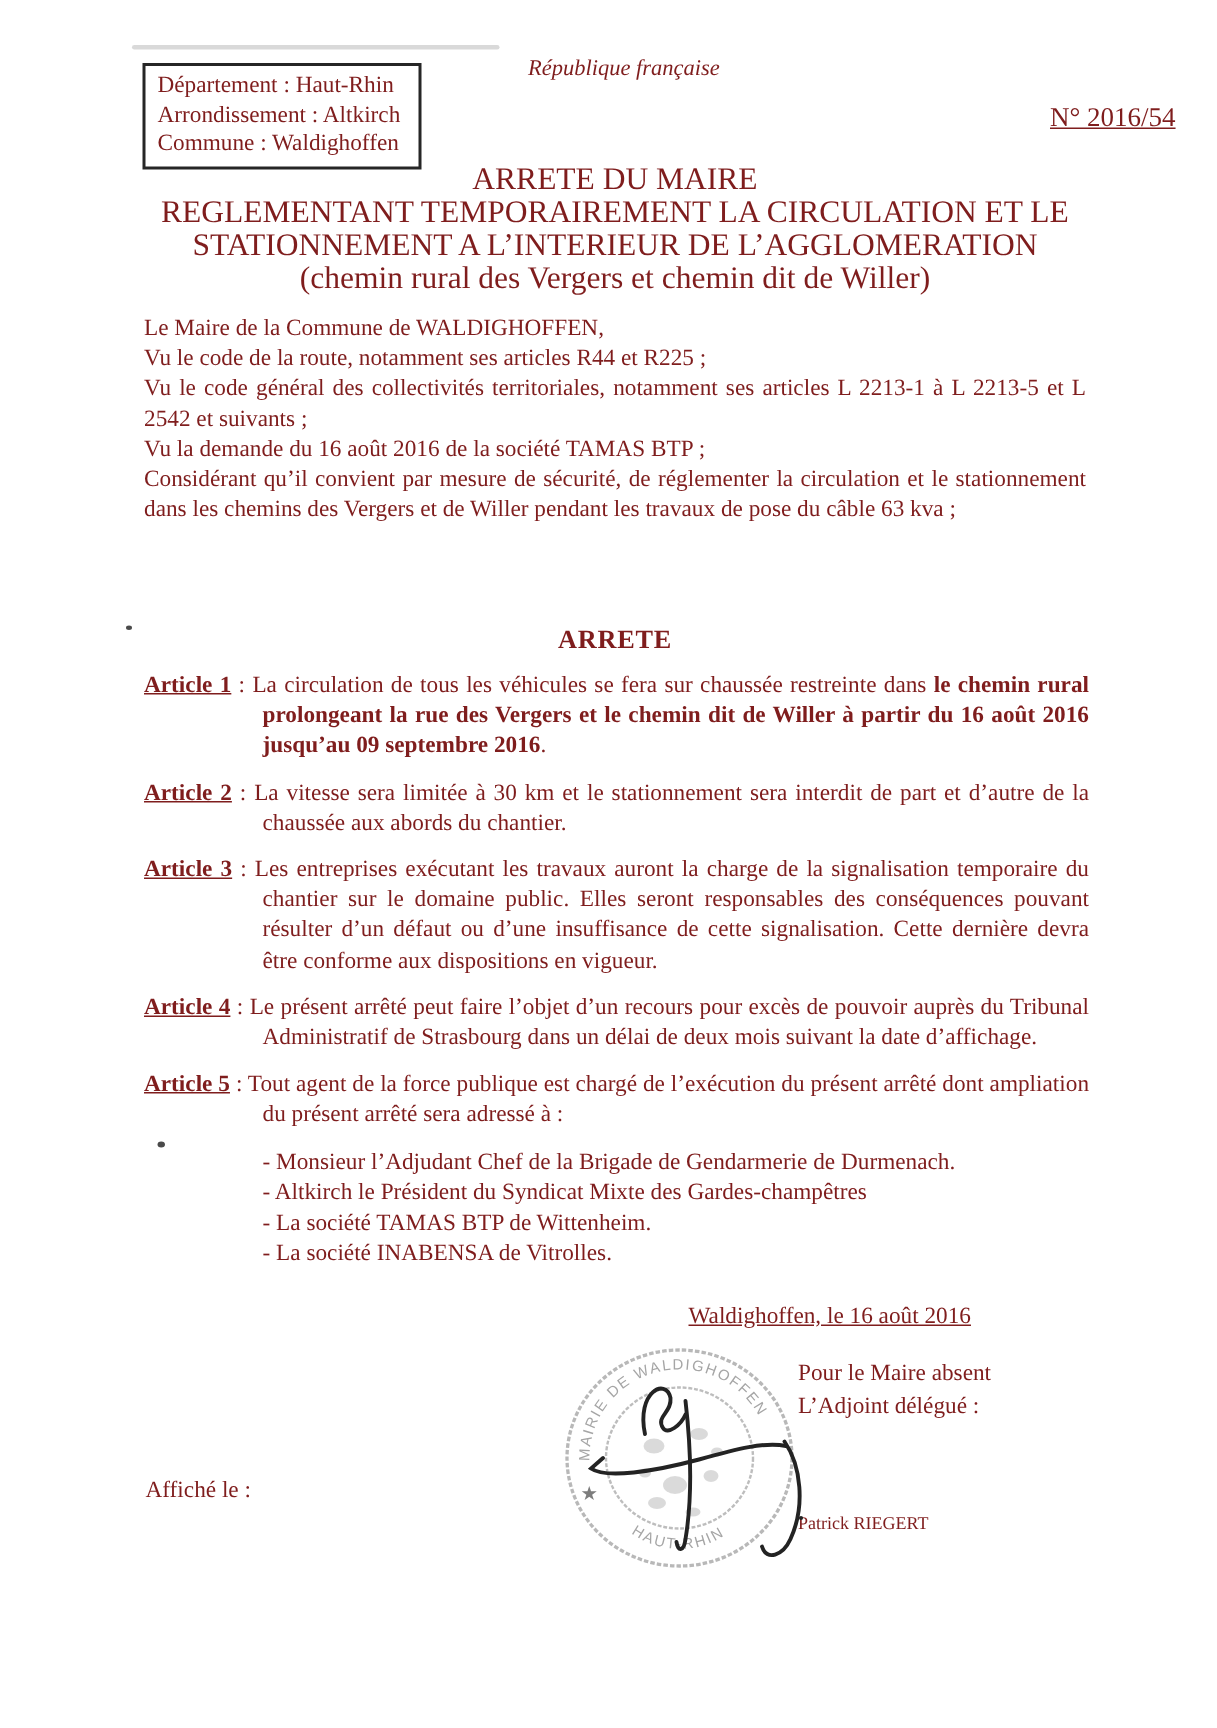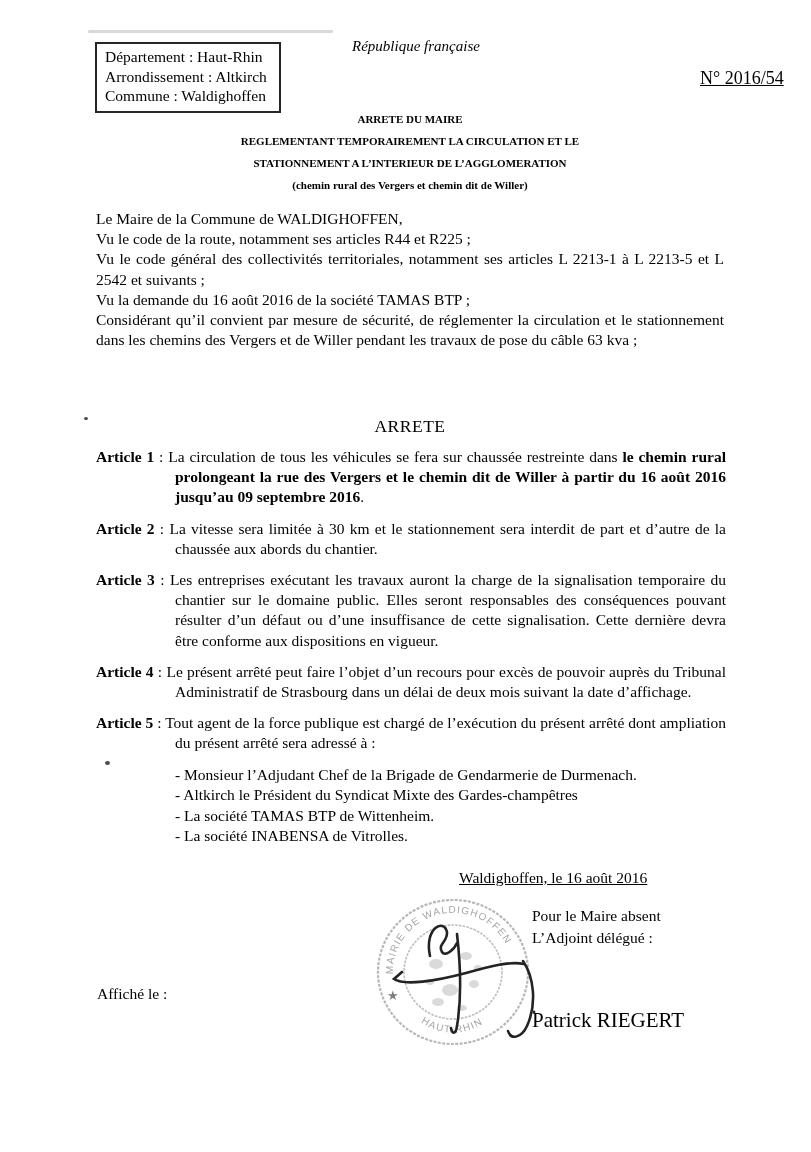--- a/index.html
+++ b/index.html
@@ -6,21 +6,21 @@
     margin: 0;
     padding: 0;
     background: #ffffff;
   }
   .page {
     position: relative;
     width: 811px;
     height: 1152px;
     background: #ffffff;
     font-family: "Liberation Serif", "DejaVu Serif", serif;
-    color: #000000;
+    color: #7f1d1d;
     overflow: hidden;
   }
   .scan-smudge {
     position: absolute;
     left: 88px; top: 30px;
     width: 245px; height: 3px;
     background: #b9b9b9;
     opacity: .55;
     border-radius: 2px;
   }
@@ -44,57 +44,58 @@
     position: absolute;
     left: 700px; top: 68px;
     font-size: 18px;
     text-decoration: underline;
   }
   .title-block {
     position: absolute;
     left: 96px; top: 108px;
     width: 628px;
     text-align: center;
-    font-weight: bold;
-    font-size: 11px;
+    font-weight: normal;
+    font-size: 21px;
     line-height: 22px;
   }
   .preamble {
     position: absolute;
     left: 96px; top: 209px;
     width: 628px;
     font-size: 15.5px;
     line-height: 20.2px;
     text-align: justify;
   }
   .preamble p { margin: 0; }
   .decision-heading {
     position: absolute;
     left: 96px; top: 416px;
     width: 628px;
     text-align: center;
-    font-weight: normal;
+    font-weight: bold;
     font-size: 17.5px;
     letter-spacing: .5px;
   }
   .articles {
     position: absolute;
     left: 96px; top: 447px;
     width: 630px;
     font-size: 15.5px;
     line-height: 20.2px;
   }
   .article {
     margin: 0 0 11px 0;
     padding-left: 79px;
     text-indent: -79px;
     text-align: justify;
   }
   .art-label {
     font-weight: bold;
+    text-decoration: underline;
   }
   .recipients {
     margin: 1px 0 16px 79px;
     line-height: 20.6px;
     text-align: left;
   }
   .recipients .cont { padding-left: 9px; }
   .place-date {
     position: absolute;
     left: 459px; top: 869px;
@@ -103,21 +104,21 @@
   }
   .delegation {
     position: absolute;
     left: 532px; top: 905px;
     font-size: 15.5px;
     line-height: 21.5px;
   }
   .signer-name {
     position: absolute;
     left: 532px; top: 1008px;
-    font-size: 21px;
+    font-size: 12px;
   }
   .posted-label {
     position: absolute;
     left: 97px; top: 985px;
     font-size: 15.5px;
   }
   .stamp {
     position: absolute;
     left: 374px; top: 898px;
   }

